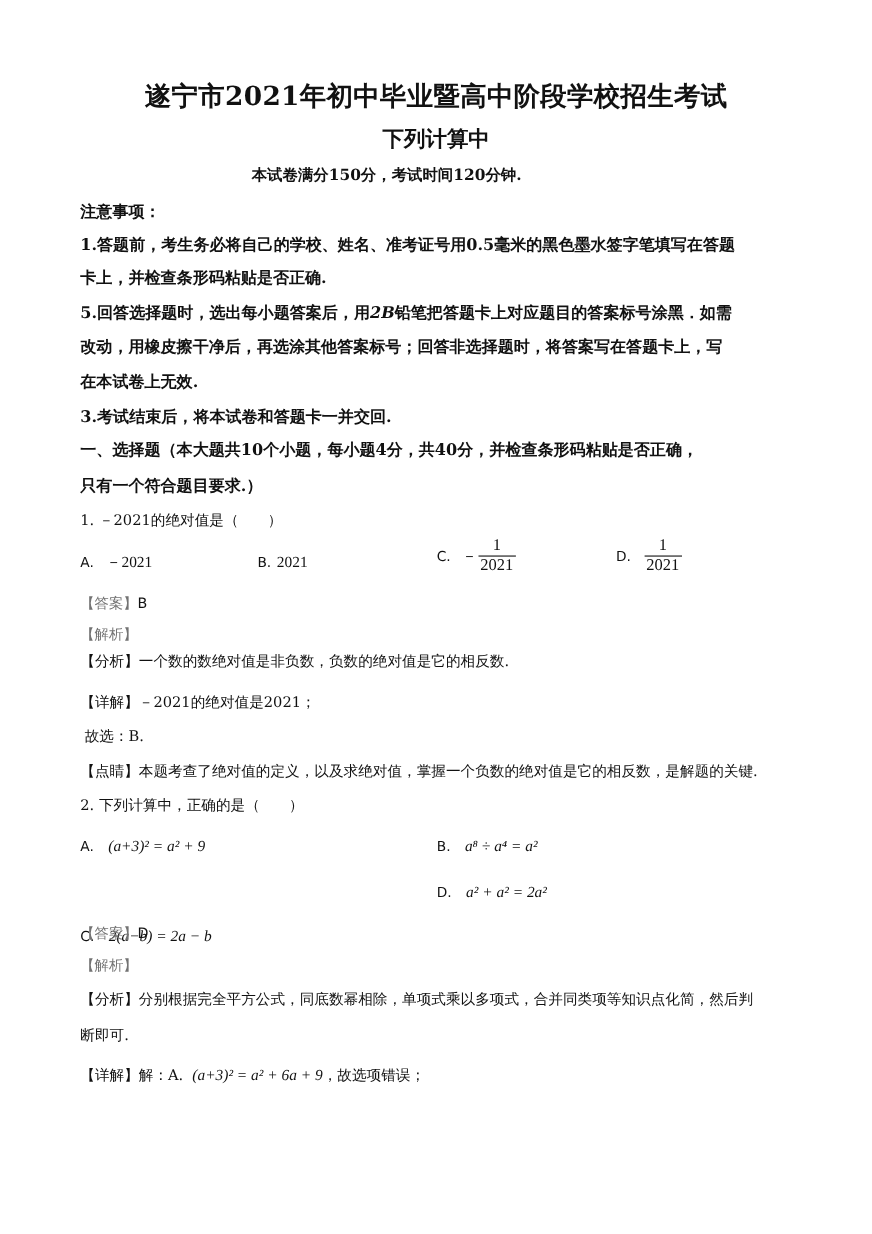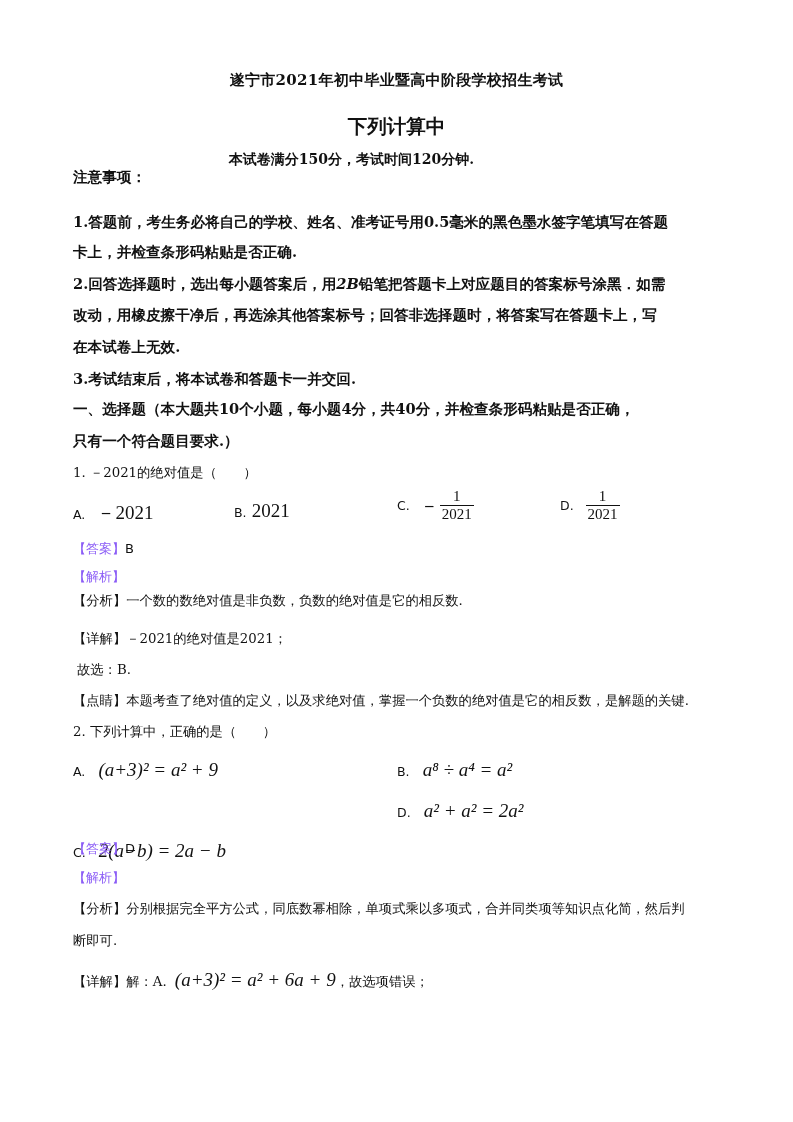--- a/index.html
+++ b/index.html
@@ -1,44 +1,44 @@
 <!DOCTYPE html>
 <html><head>
 <meta charset="utf-8">
 <style>
   html, body { margin: 0; padding: 0; background: #ffffff; }
   body { width: 793px; height: 1122px; position: relative; overflow: hidden; color: #111; font-family: "DejaVu Serif", "Liberation Serif", serif; }
   .abs { position: absolute; white-space: nowrap; }
-  .title { left: 0; width: 793px; text-align: center; font-weight: bold; font-size: 15px; top: 71px; letter-spacing: 0.3px; }
+  .title { left: 0; width: 793px; text-align: center; font-weight: bold; font-size: 24px; top: 71px; letter-spacing: 0.3px; }
   .subtitle { left: 0; width: 793px; text-align: center; font-weight: bold; font-size: 19.5px; top: 113px; }
   .meta { left: 0; width: 703px; text-align: center; font-weight: bold; font-size: 14px; top: 151px; }
   .bold14 { font-weight: bold; font-size: 14.6px; left: 73px; }
   .reg { font-size: 13.3px; left: 73px; }
   .sans { font-family: "DejaVu Sans", "Liberation Sans", sans-serif; font-size: 12.5px; }
-  .blue { color: #8b5cf6; font-family: "DejaVu Sans", "Liberation Sans", sans-serif; font-size: 13px; }
+  .blue { color: #737373; font-family: "DejaVu Sans", "Liberation Sans", sans-serif; font-size: 13px; }
   .italic { font-style: italic; }
-  .math { font-family: "Liberation Serif", "DejaVu Serif", serif; font-size: 19px; }
+  .math { font-family: "Liberation Serif", "DejaVu Serif", serif; font-size: 14px; }
   .frac { display: inline-flex; flex-direction: column; align-items: center; vertical-align: middle; font-family: "Liberation Serif", serif; font-size: 15px; line-height: 17px; }
   .frac .num { padding: 0 2px; }
   .frac .den { border-top: 1px solid #111; padding: 0 2px; }
 </style>
 </head>
 <body>
 
 <div>
 
   <div class="abs title">遂宁市2021年初中毕业暨高中阶段学校招生考试</div>
   <div class="abs subtitle">下列计算中</div>
   <div class="abs meta">本试卷满分150分，考试时间120分钟.</div>
 
-  <div class="abs bold14" style="top:168px;text-align:right;">注意事项：</div>
+  <div class="abs bold14" style="top:183px;text-align:right;">注意事项：</div>
   <div class="abs bold14" style="top:213px;">1.答题前，考生务必将自己的学校、姓名、准考证号用0.5毫米的黑色墨水签字笔填写在答题</div>
   <div class="abs bold14" style="top:243px;">卡上，并检查条形码粘贴是否正确.</div>
   <div class="abs bold14" style="top:275px;">
-    <span>2.回答选择题时，选出每小题答案后，用</span><span class="italic">2B</span><span>铅笔把答题卡上对应题目的答案标号涂黑．如需</span>
+    <span>5.回答选择题时，选出每小题答案后，用</span><span class="italic">2B</span><span>铅笔把答题卡上对应题目的答案标号涂黑．如需</span>
   </div>
   <div class="abs bold14" style="top:306px;">改动，用橡皮擦干净后，再选涂其他答案标号；回答非选择题时，将答案写在答题卡上，写</div>
   <div class="abs bold14" style="top:338px;">在本试卷上无效.</div>
   <div class="abs bold14" style="top:370px;">3.考试结束后，将本试卷和答题卡一并交回.</div>
 
   <div class="abs bold14" style="top:400px;">一、选择题（本大题共10个小题，每小题4分，共40分，并检查条形码粘贴是否正确，</div>
   <div class="abs bold14" style="top:432px;">只有一个符合题目要求.）</div>
 
   <div class="abs reg" style="top:464px;">1.  －2021的绝对值是（　　）</div>
 

